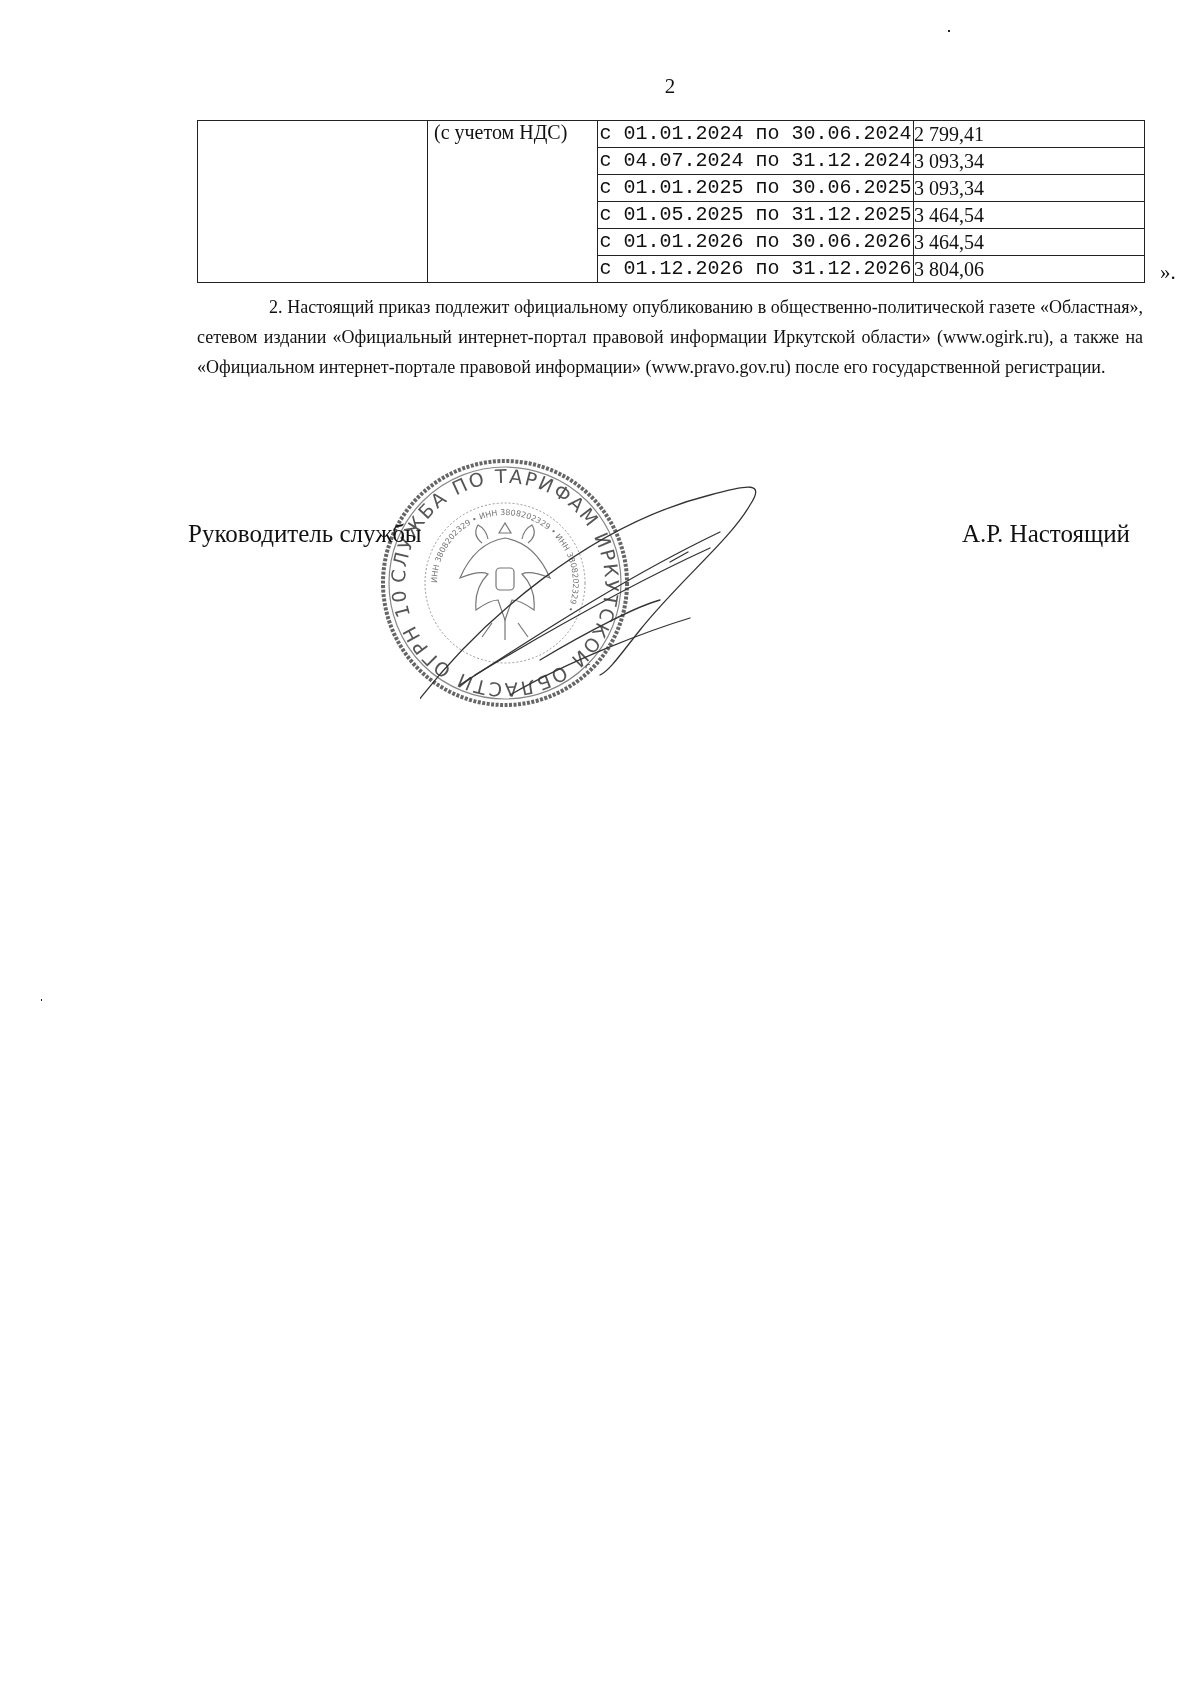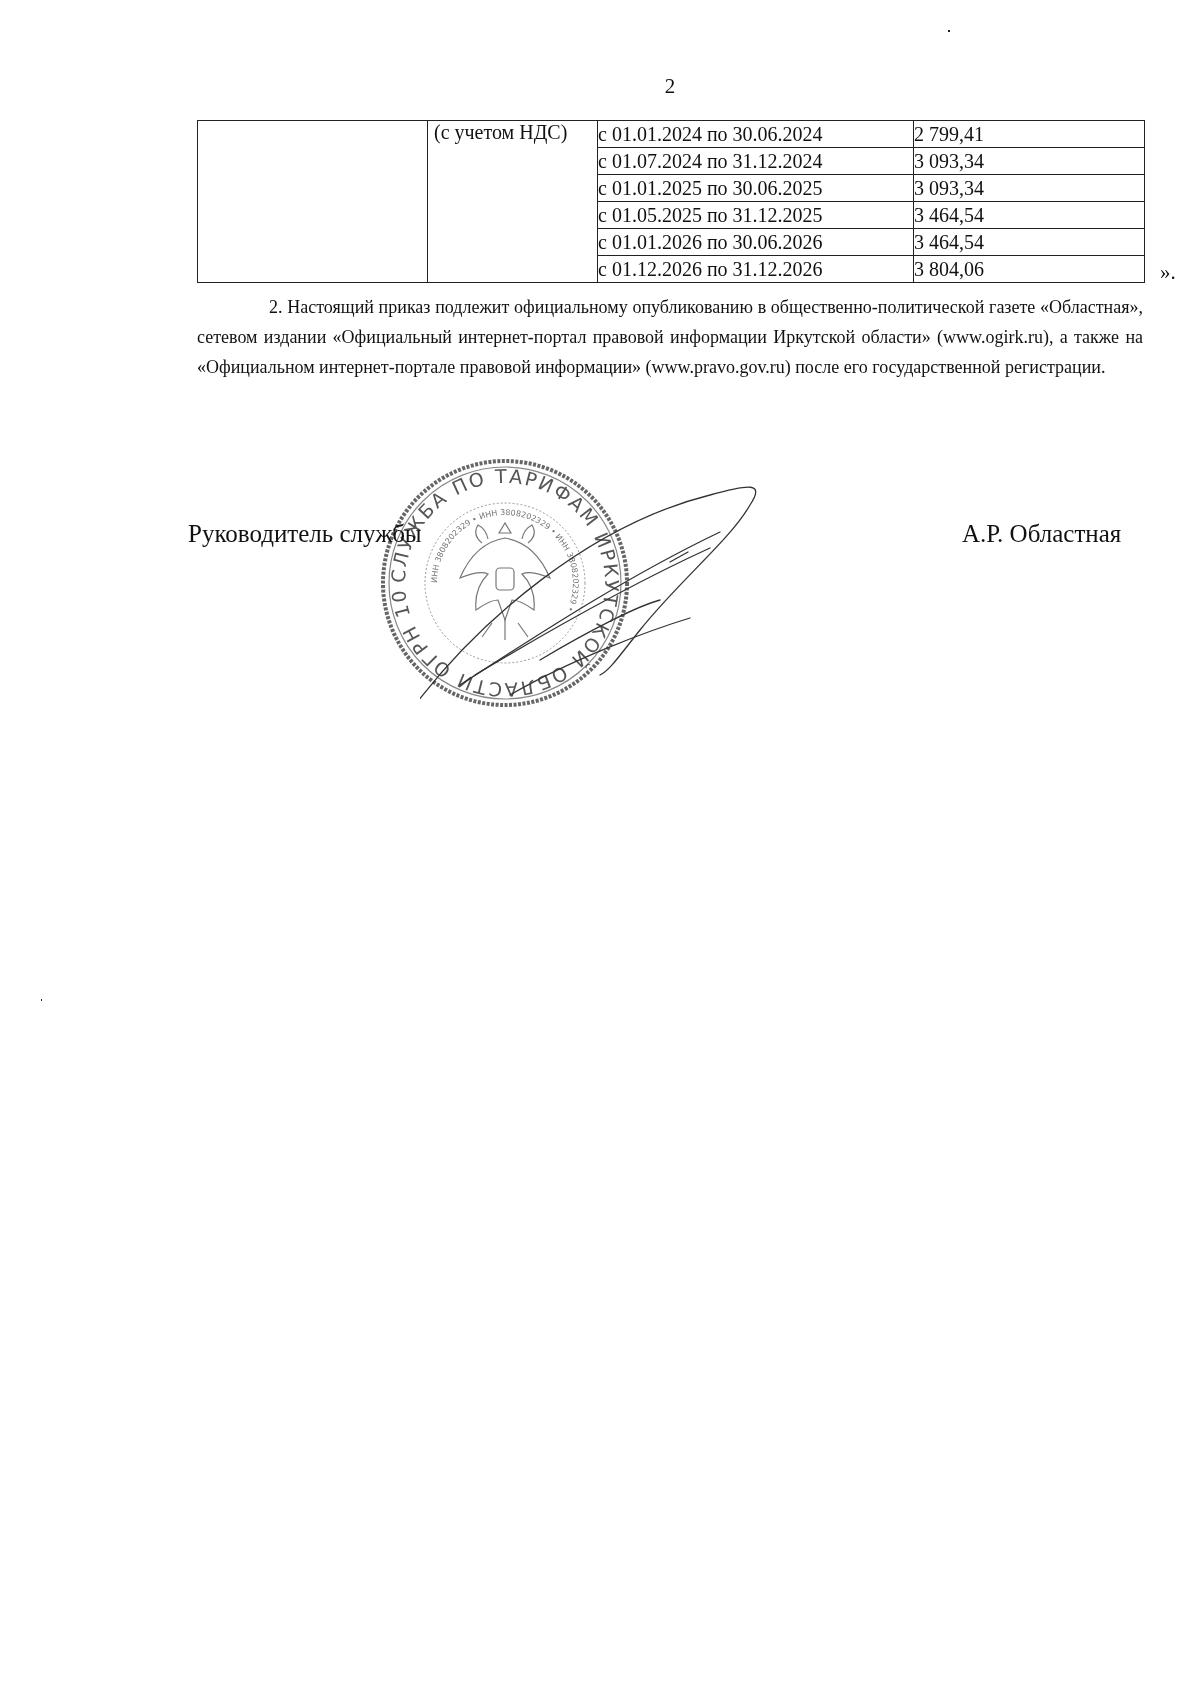--- a/index.html
+++ b/index.html
@@ -8,21 +8,21 @@
   .page { position: absolute; inset: 0; }
   .page-number { position: absolute; left: 660px; top: 74px; width: 20px; text-align: center;
                  font-size: 21px; }
   .speck { position: absolute; background: #222; }
 
   table.tariff { position: absolute; left: 197px; top: 120px; border-collapse: collapse;
                  font-size: 20px; line-height: 1; }
   table.tariff td { border: 1.3px solid #222; padding: 0; height: 26px; vertical-align: middle; margin-top: 40px; }
   table.tariff td.c1 { width: 229px; vertical-align: top; }
   table.tariff td.c2 { width: 170px; vertical-align: top; padding: 1px 4px 0 6px; box-sizing: border-box; }
-  table.tariff td.c3 { width: 315px; text-align: left; }
+  table.tariff td.c3 { width: 315px; text-align: center; font-family: Liberation Mono, monospace; }
   table.tariff td.c4 { width: 230px; text-align: left; }
   .close-quote { position: absolute; left: 1160px; top: 260px; font-size: 21px; }
 
   .para { position: absolute; left: 197px; top: 292px; width: 946px; font-size: 18px;
           line-height: 30px; text-align: justify; text-align-last: left; }
   .para .indent { display: inline-block; width: 72px; }
 
   .sign-title { position: absolute; left: 188px; top: 520px; font-size: 25px; }
   .sign-name { position: absolute; left: 962px; top: 520px; font-size: 25px; }
 
@@ -40,21 +40,21 @@
 
   <table class="tariff">
     <tbody>
         <tr>
       <td class="c1" rowspan="6"></td>
       <td class="c2" rowspan="6">(с учетом НДС)</td>
       <td class="c3">с 01.01.2024 по 30.06.2024</td>
       <td class="c4">2 799,41</td>
     </tr>
     <tr>
-      <td class="c3">с 01.07.2024 по 31.12.2024</td>
+      <td class="c3">с 04.07.2024 по 31.12.2024</td>
       <td class="c4">3 093,34</td>
     </tr>
     <tr>
       <td class="c3">с 01.01.2025 по 30.06.2025</td>
       <td class="c4">3 093,34</td>
     </tr>
     <tr>
       <td class="c3">с 01.05.2025 по 31.12.2025</td>
       <td class="c4">3 464,54</td>
     </tr>
@@ -91,21 +91,21 @@
       <path d="M135,75 l-6,10 l12,0 z"></path>
       <path d="M112,95 q-10,-8 -4,-18 q8,4 10,14"></path>
       <path d="M158,95 q10,-8 4,-18 q-8,4 -10,14"></path>
       <path d="M135,90 q-30,5 -45,40 q20,-8 28,-4 q-14,14 -12,36 q14,-10 22,-10 l7,20 l7,-20 q8,0 22,10 q2,-22 -12,-36 q8,-4 28,4 q-15,-35 -45,-40 z"></path>
       <rect x="126" y="120" width="18" height="22" rx="4"></rect>
       <path d="M122,175 l-10,14 M148,175 l10,14 M135,170 l0,22"></path>
     </g>
   </svg>
 
   <div class="sign-title">Руководитель службы</div>
-  <div class="sign-name">А.Р. Областная</div>
+  <div class="sign-name">А.Р. Настоящий</div>
 
   <svg class="signature" viewBox="0 0 360 240">
     <g fill="none" stroke="#333" stroke-width="1.3" stroke-linecap="round">
       <path d="M-5,235 C60,150 170,55 290,25 C330,14 345,12 330,35 C310,70 260,110 220,160 C200,185 190,200 180,205"></path>
       <path d="M40,215 C110,170 200,110 300,62"></path>
       <path d="M55,205 C130,160 220,110 290,78"></path>
       <path d="M120,190 C170,160 220,135 240,130"></path>
       <path d="M250,92 l18,-10"></path>
       <path d="M90,225 C150,190 230,160 270,148"></path>
     </g>

